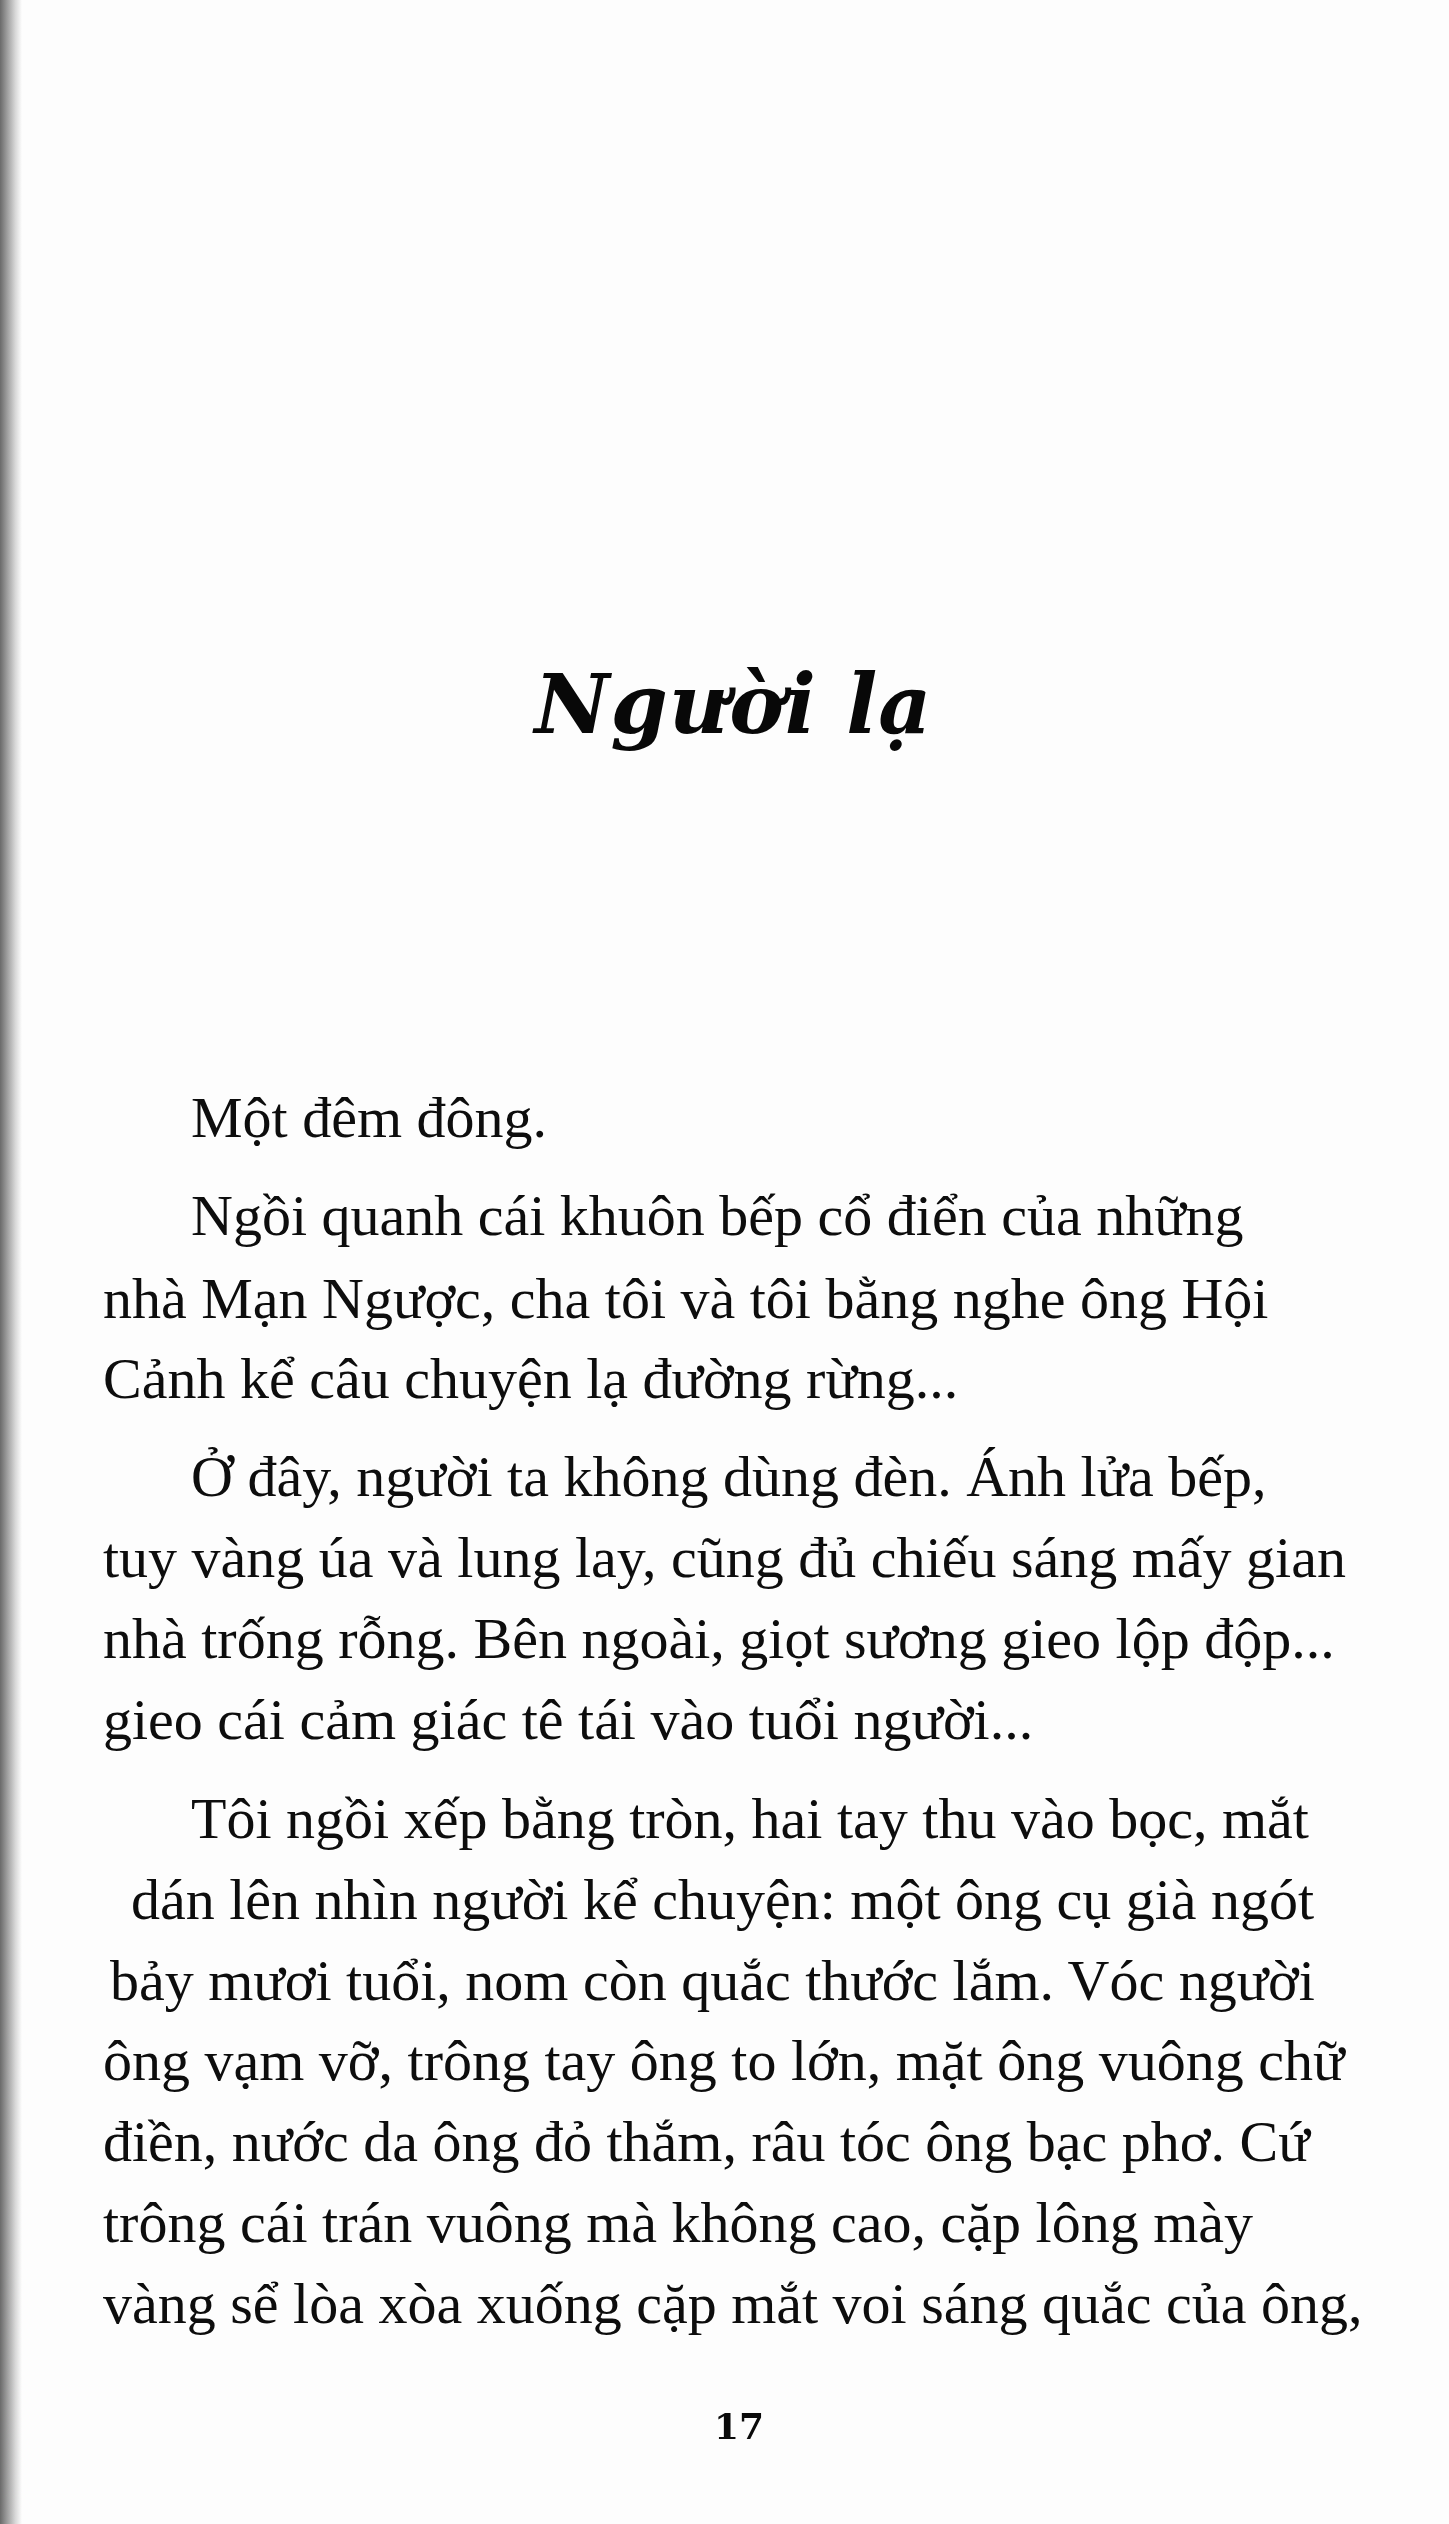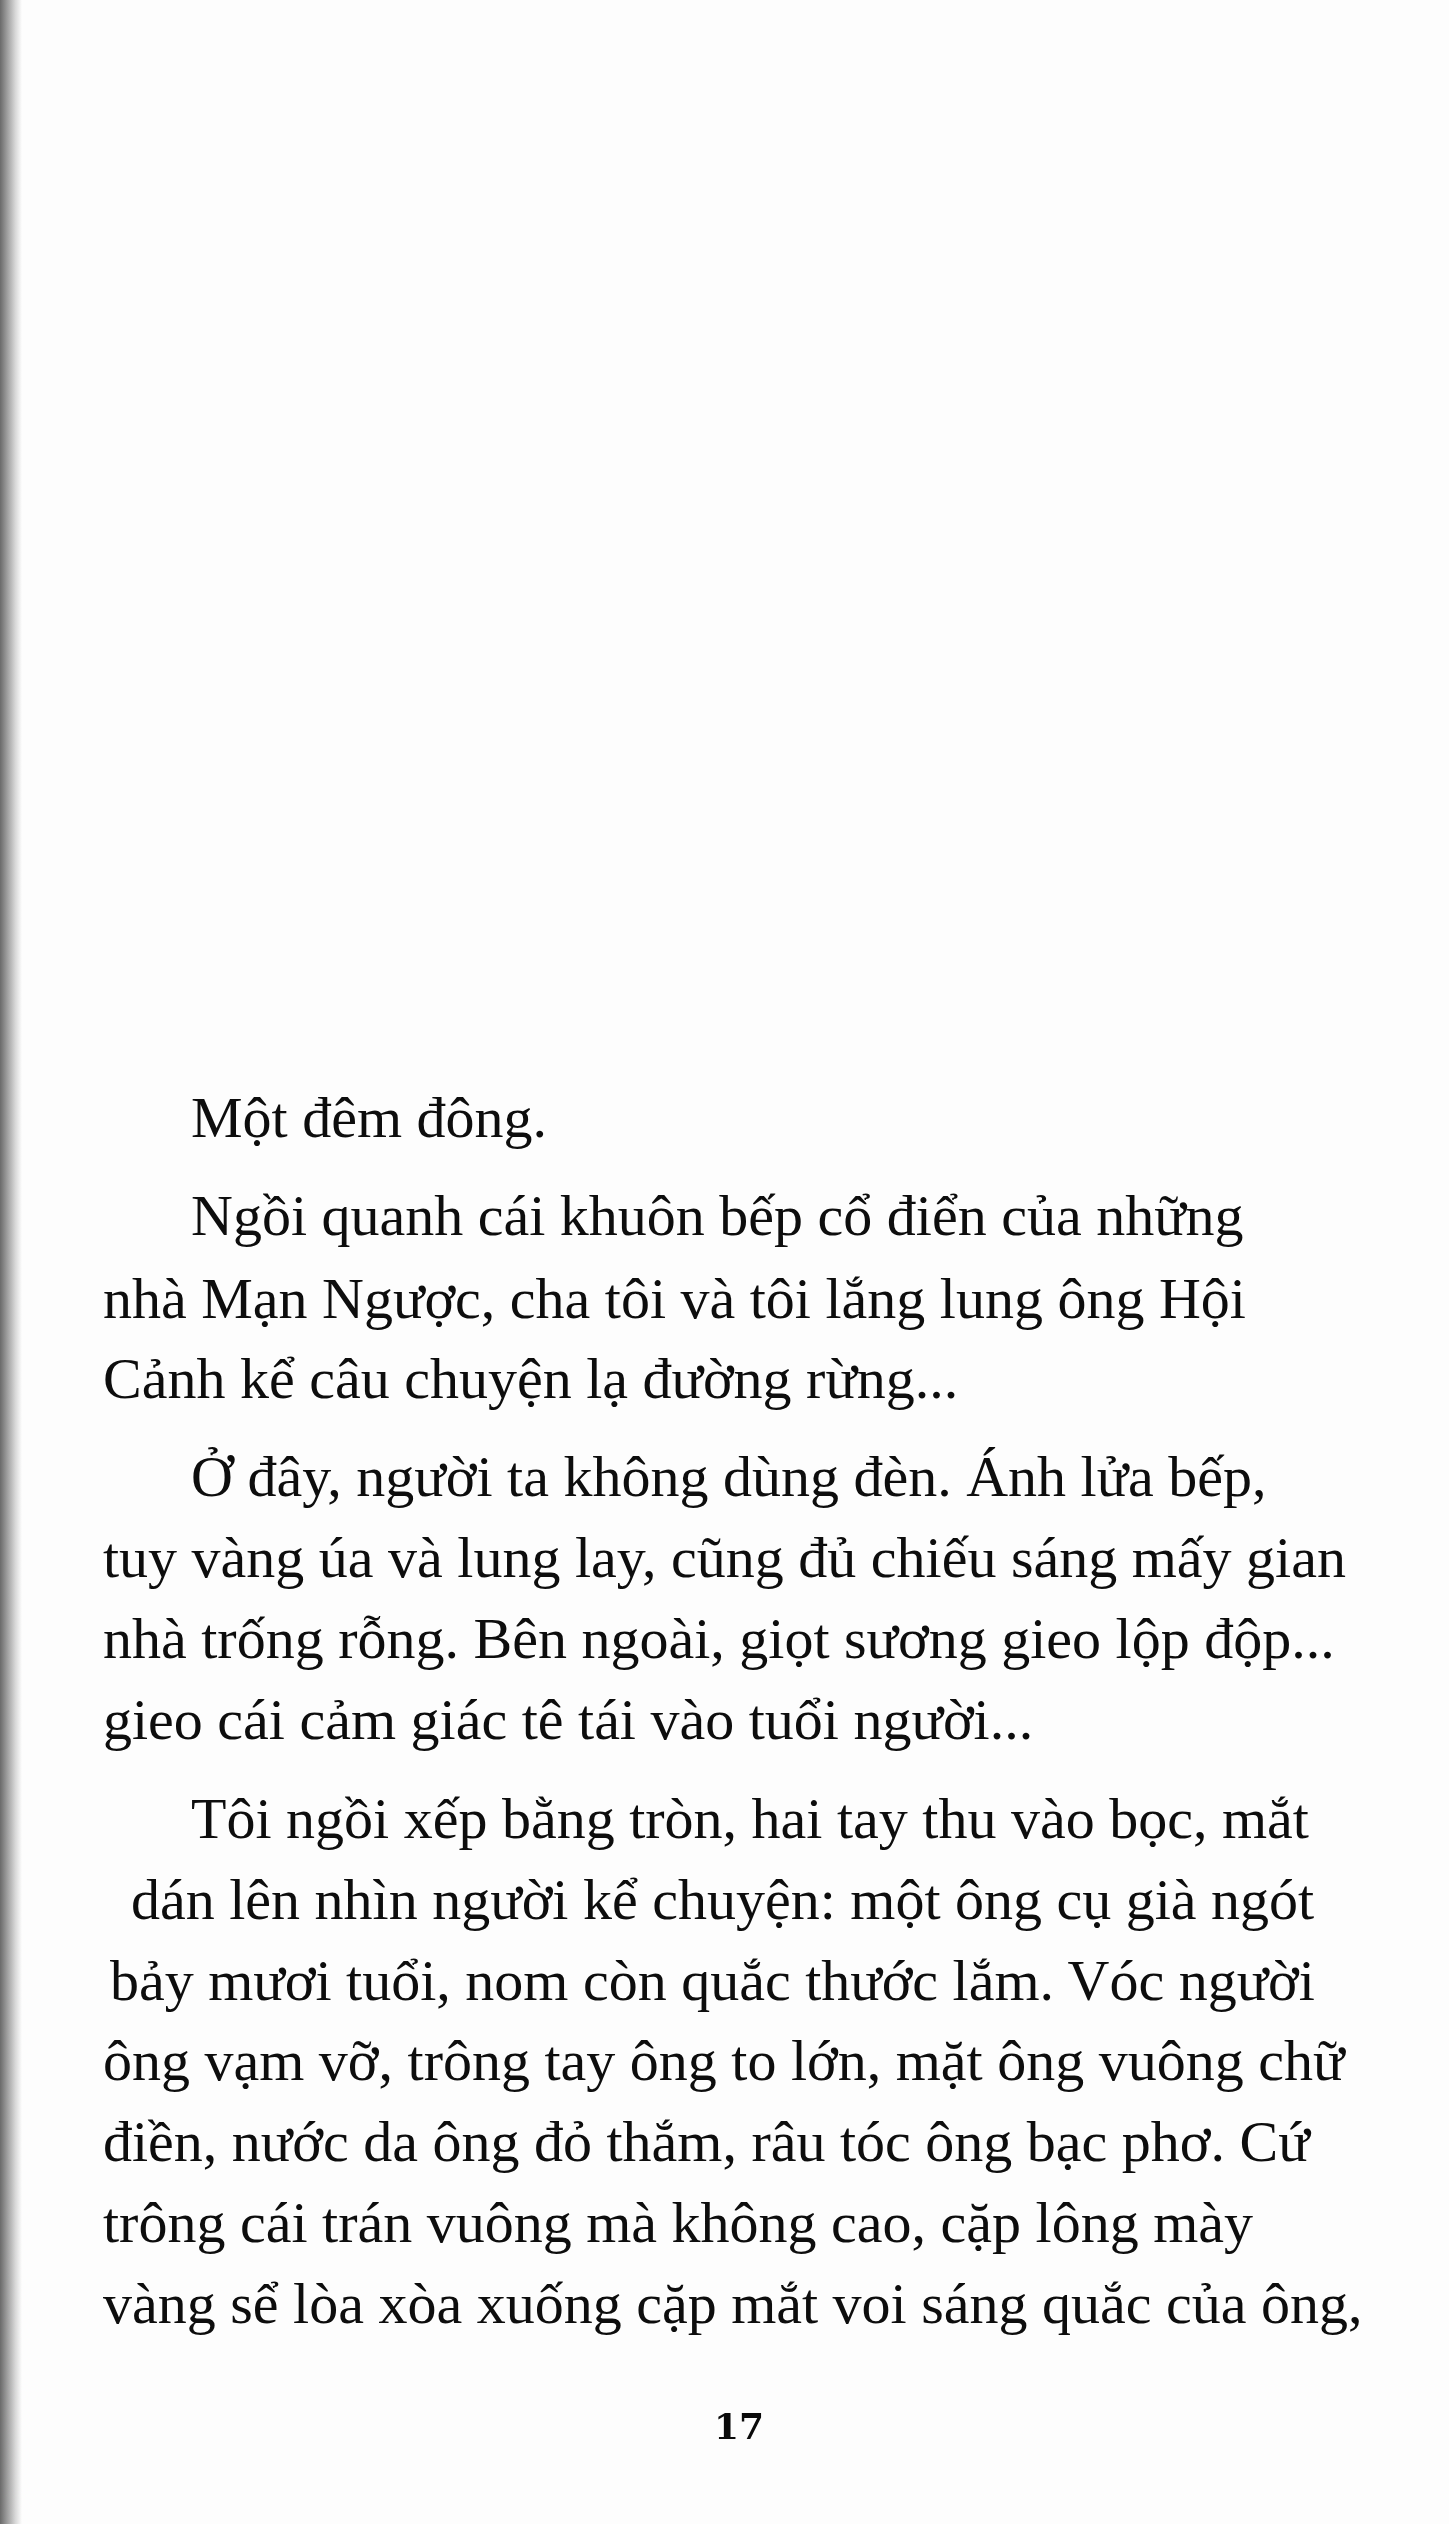--- a/index.html
+++ b/index.html
@@ -82,27 +82,28 @@
       padding-left: 28px;
       box-sizing: border-box;
     }
   </style>
 </head>
 <body>
 
 <div class="page">
   <div class="binding-shadow"></div>
 
+  <h1 class="chapter-title" style="margin:0;">Người lạ</h1>
 
   <div class="body-text">
 
     <div class="line indent last" style="top:1092px;">Một đêm đông.</div>
 
     <div class="line indent" style="top:1190px;">Ngồi quanh cái khuôn bếp cổ điển của những</div>
-    <div class="line" style="top:1273px;">nhà Mạn Ngược, cha tôi và tôi lắng lung ông Hội</div>
+    <div class="line" style="top:1273px;">nhà Mạn Ngược, cha tôi và tôi bằng nghe ông Hội</div>
     <div class="line last" style="top:1353px;">Cảnh kể câu chuyện lạ đường rừng...</div>
 
     <div class="line indent" style="top:1451px;">Ở đây, người ta không dùng đèn. Ánh lửa bếp,</div>
     <div class="line" style="top:1532px;">tuy vàng úa và lung lay, cũng đủ chiếu sáng mấy gian</div>
     <div class="line" style="top:1613px;">nhà trống rỗng. Bên ngoài, giọt sương gieo lộp độp...</div>
     <div class="line last" style="top:1694px;">gieo cái cảm giác tê tái vào tuổi người...</div>
 
     <div class="line indent" style="top:1793px;">Tôi ngồi xếp bằng tròn, hai tay thu vào bọc, mắt</div>
     <div class="line" style="top:1874px;margin-left:28px;">dán lên nhìn người kể chuyện: một ông cụ già ngót</div>
     <div class="line" style="top:1955px;margin-left:7px;">bảy mươi tuổi, nom còn quắc thước lắm. Vóc người</div>

